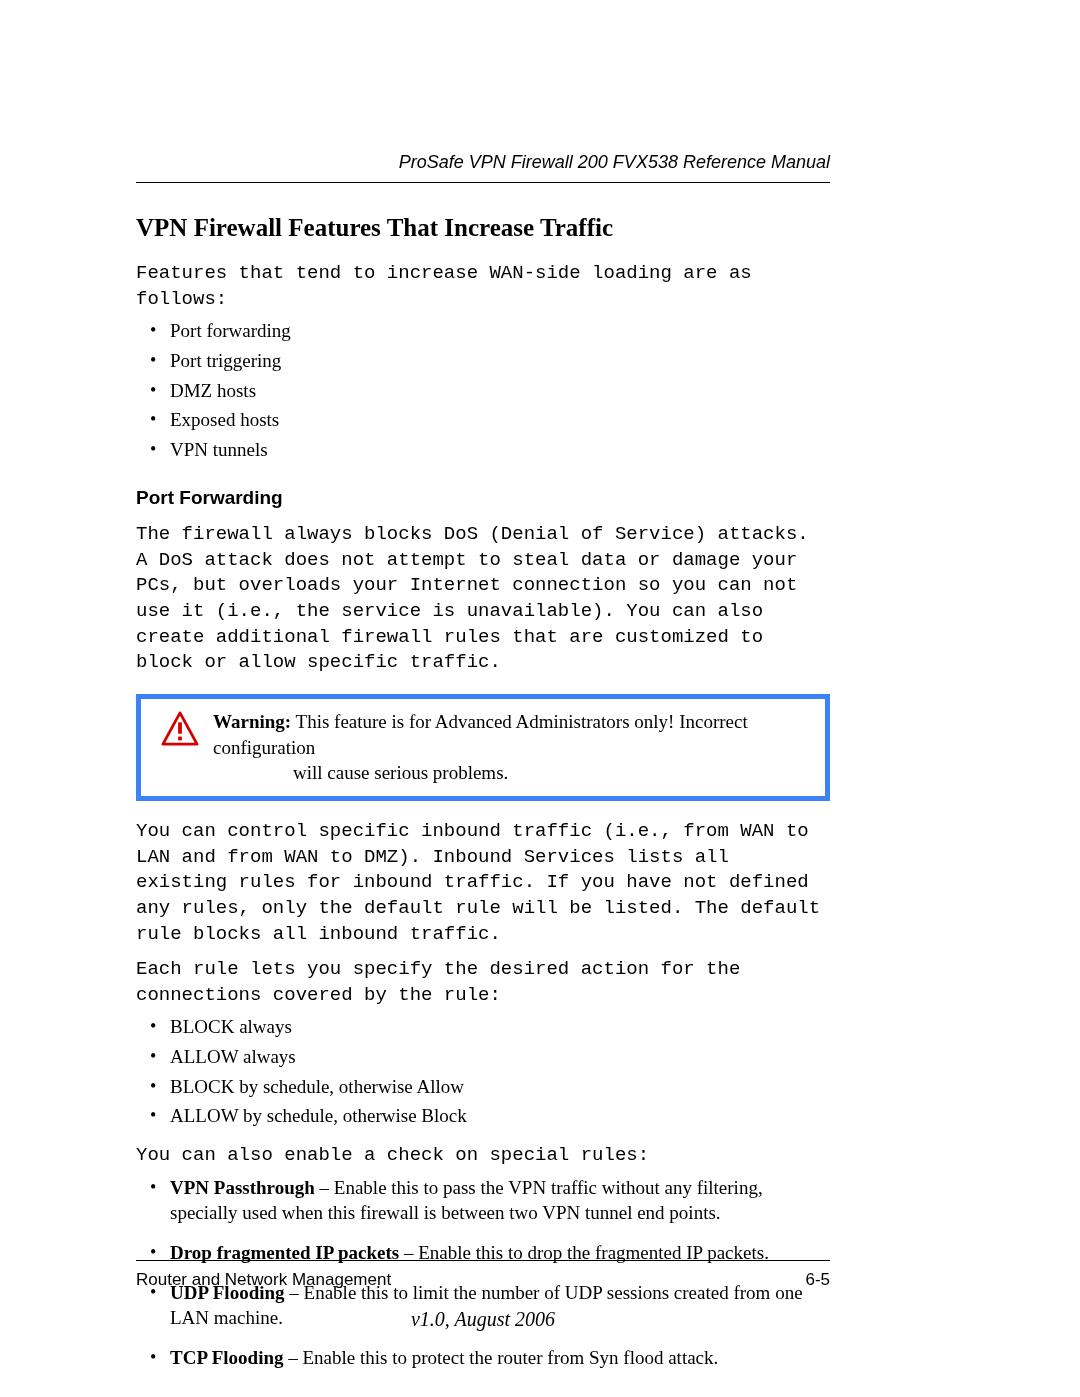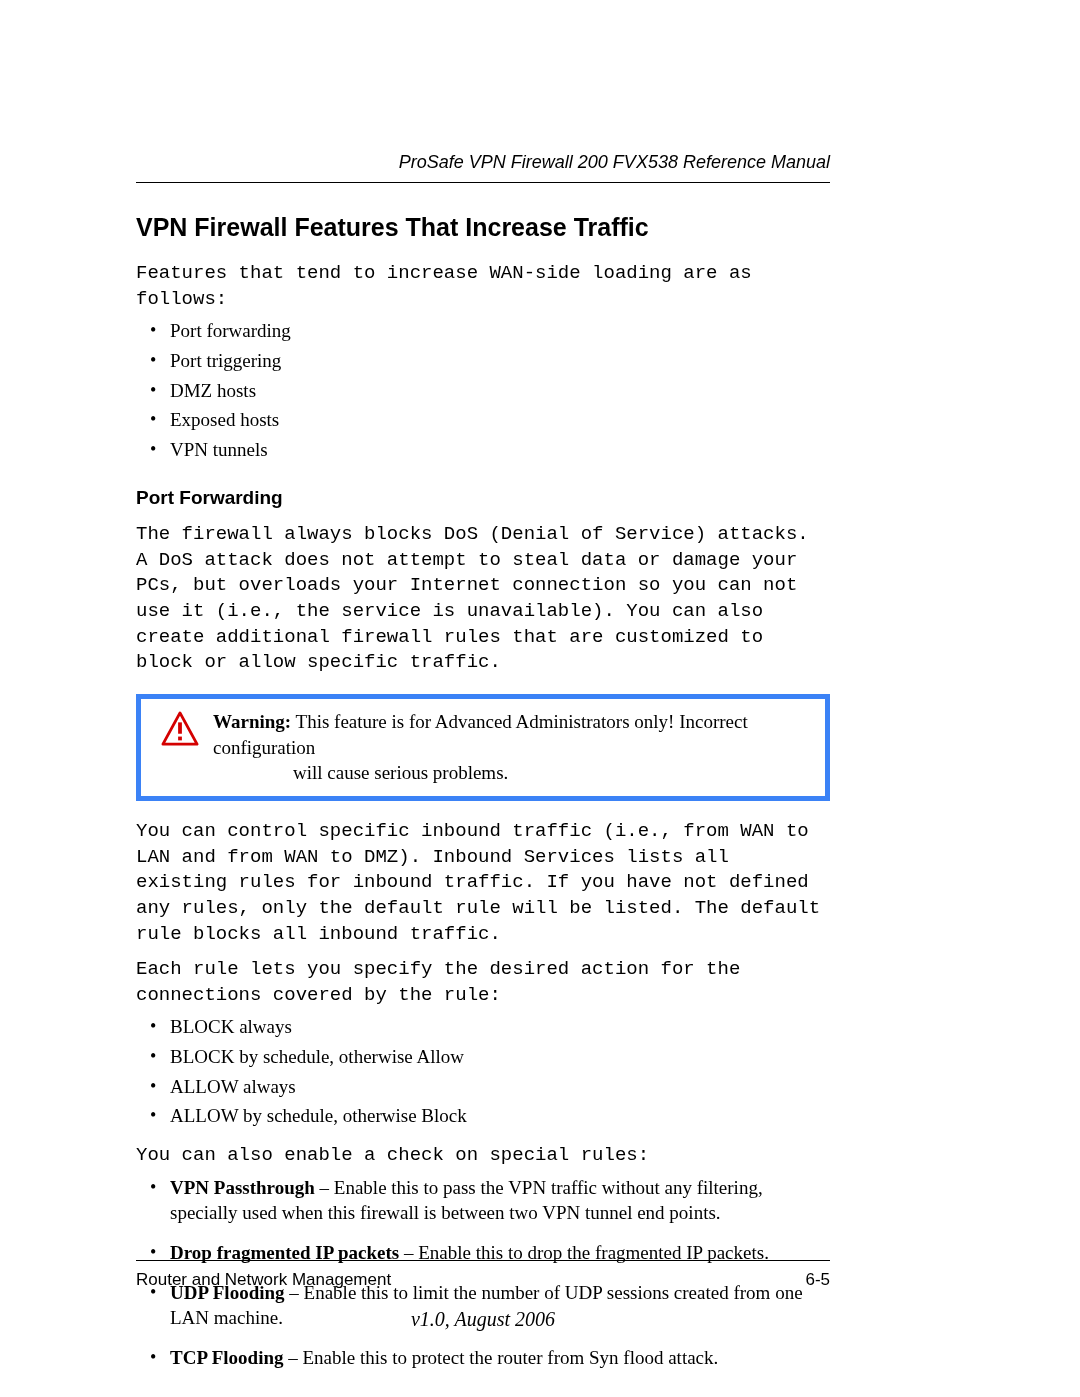--- a/index.html
+++ b/index.html
@@ -21,21 +21,21 @@
   .running-head {
     text-align: right;
     font-style: italic;
     font-family: Arial, Helvetica, sans-serif;
     font-size: 18px;
     padding-bottom: 8px;
     border-bottom: 1px solid #000;
     margin-bottom: 28px;
   }
   h1.section-title {
-    font-family: Liberation Sans, sans-serif;
+    font-family: Liberation Serif, serif;
     font-weight: bold;
     font-size: 25px;
     margin: 0 0 16px 0;
   }
   p { margin: 0 0 6px 0; font-family: Liberation Mono, monospace; }
   p.para-gap { margin-top: 10px; }
   ul.bullets {
     list-style: none;
     padding: 0;
     margin: 4px 0 14px 0;
@@ -144,22 +144,22 @@
       <span class="indent">will cause serious problems.</span>
     </div>
   </div>
 
   <p>You can control specific inbound traffic (i.e., from WAN to LAN and from WAN to DMZ). Inbound Services lists all existing rules for inbound traffic. If you have not defined any rules, only the default rule will be listed. The default rule blocks all inbound traffic.</p>
 
   <p class="para-gap">Each rule lets you specify the desired action for the connections covered by the rule:</p>
 
   <ul class="bullets">
     <li>BLOCK always</li>
+    <li>ALLOW always</li>
     <li>BLOCK by schedule, otherwise Allow</li>
-    <li>ALLOW always</li>
     <li>ALLOW by schedule, otherwise Block</li>
   </ul>
 
   <p>You can also enable a check on special rules:</p>
 
   <ul class="bullets spaced">
     <li><span class="bold">VPN Passthrough</span><span> – Enable this to pass the VPN traffic without any filtering, specially used when this firewall is between two VPN tunnel end points.</span></li>
     <li><span class="bold">Drop fragmented IP packets</span><span> – Enable this to drop the fragmented IP packets.</span></li>
     <li><span class="bold">UDP Flooding</span><span> – Enable this to limit the number of UDP sessions created from one LAN machine.</span></li>
     <li><span class="bold">TCP Flooding</span><span> – Enable this to protect the router from Syn flood attack.</span></li>

